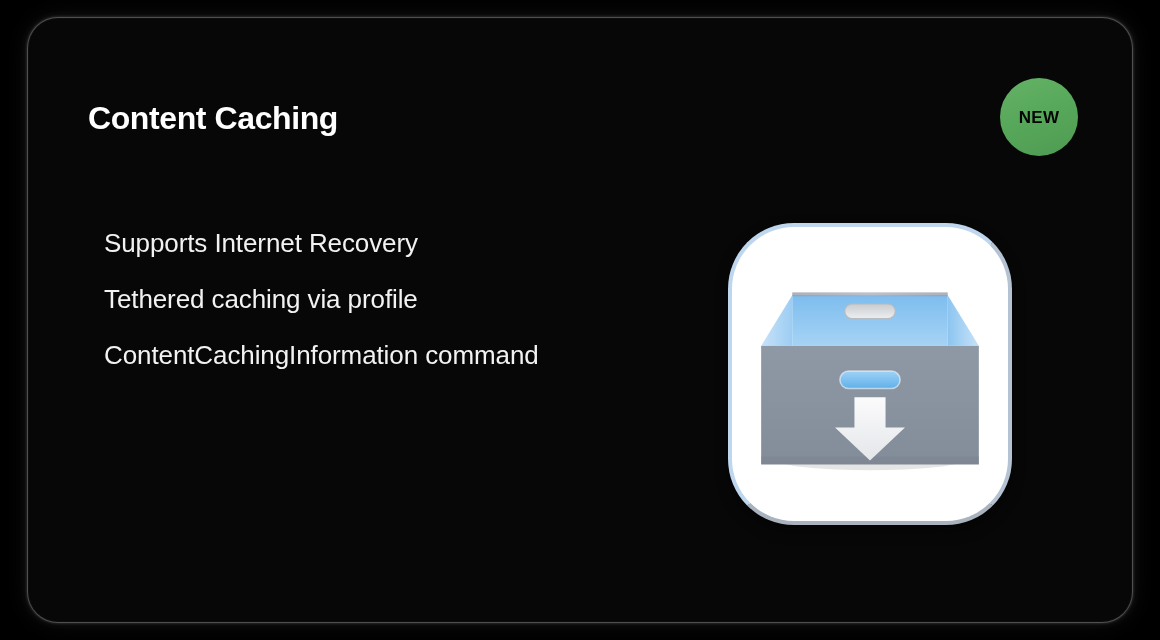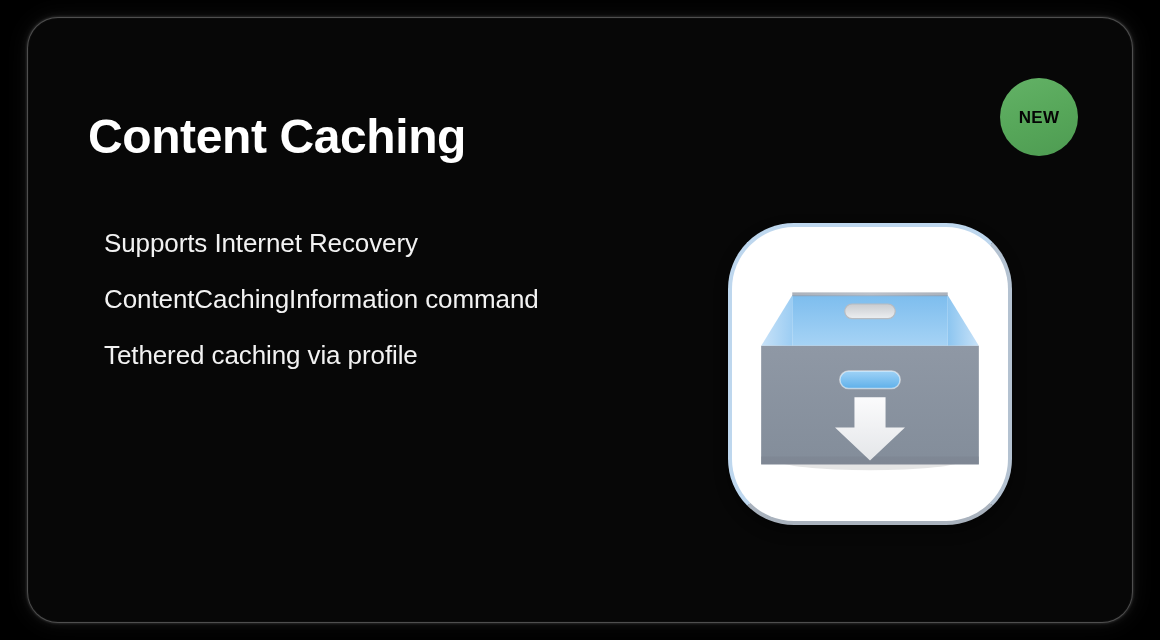--- a/index.html
+++ b/index.html
@@ -46,21 +46,21 @@
     border-radius: 30px;
     pointer-events: none;
     box-shadow: inset 0 0 2px 0 rgba(255,255,255,0.10);
   }
 
   
   .slide-title {
     position: absolute;
     left: 60px;
     top: 63px;
-    font-size: 48px;
+    font-size: 32px;
     font-weight: bold;
     color: #ffffff;
     letter-spacing: -0.4px;
     white-space: nowrap;
     line-height: 1;
   }
 
   
   .new-badge {
     position: absolute;
@@ -133,22 +133,22 @@
   <div class="slide-card">
 
     <h1 class="slide-title">Content Caching</h1>
 
     <div class="new-badge">
       <span class="new-badge-label">NEW</span>
     </div>
 
     <ul class="feature-list">
       <li class="feature-item">Supports Internet Recovery</li>
+      <li class="feature-item">Tethered caching via profile</li>
       <li class="feature-item">ContentCachingInformation command</li>
-      <li class="feature-item">Tethered caching via profile</li>
     </ul>
 
     <div class="app-icon">
       <svg class="app-icon-art" viewBox="0 0 284 302" xmlns="http://www.w3.org/2000/svg">
         <defs>
           <linearGradient id="backWall" x1="0" y1="0" x2="0" y2="1">
             <stop offset="0%" stop-color="#7dbdee"></stop>
             <stop offset="100%" stop-color="#a6d3f5"></stop>
           </linearGradient>
           <linearGradient id="sideWallL" x1="0" y1="0" x2="1" y2="0">

